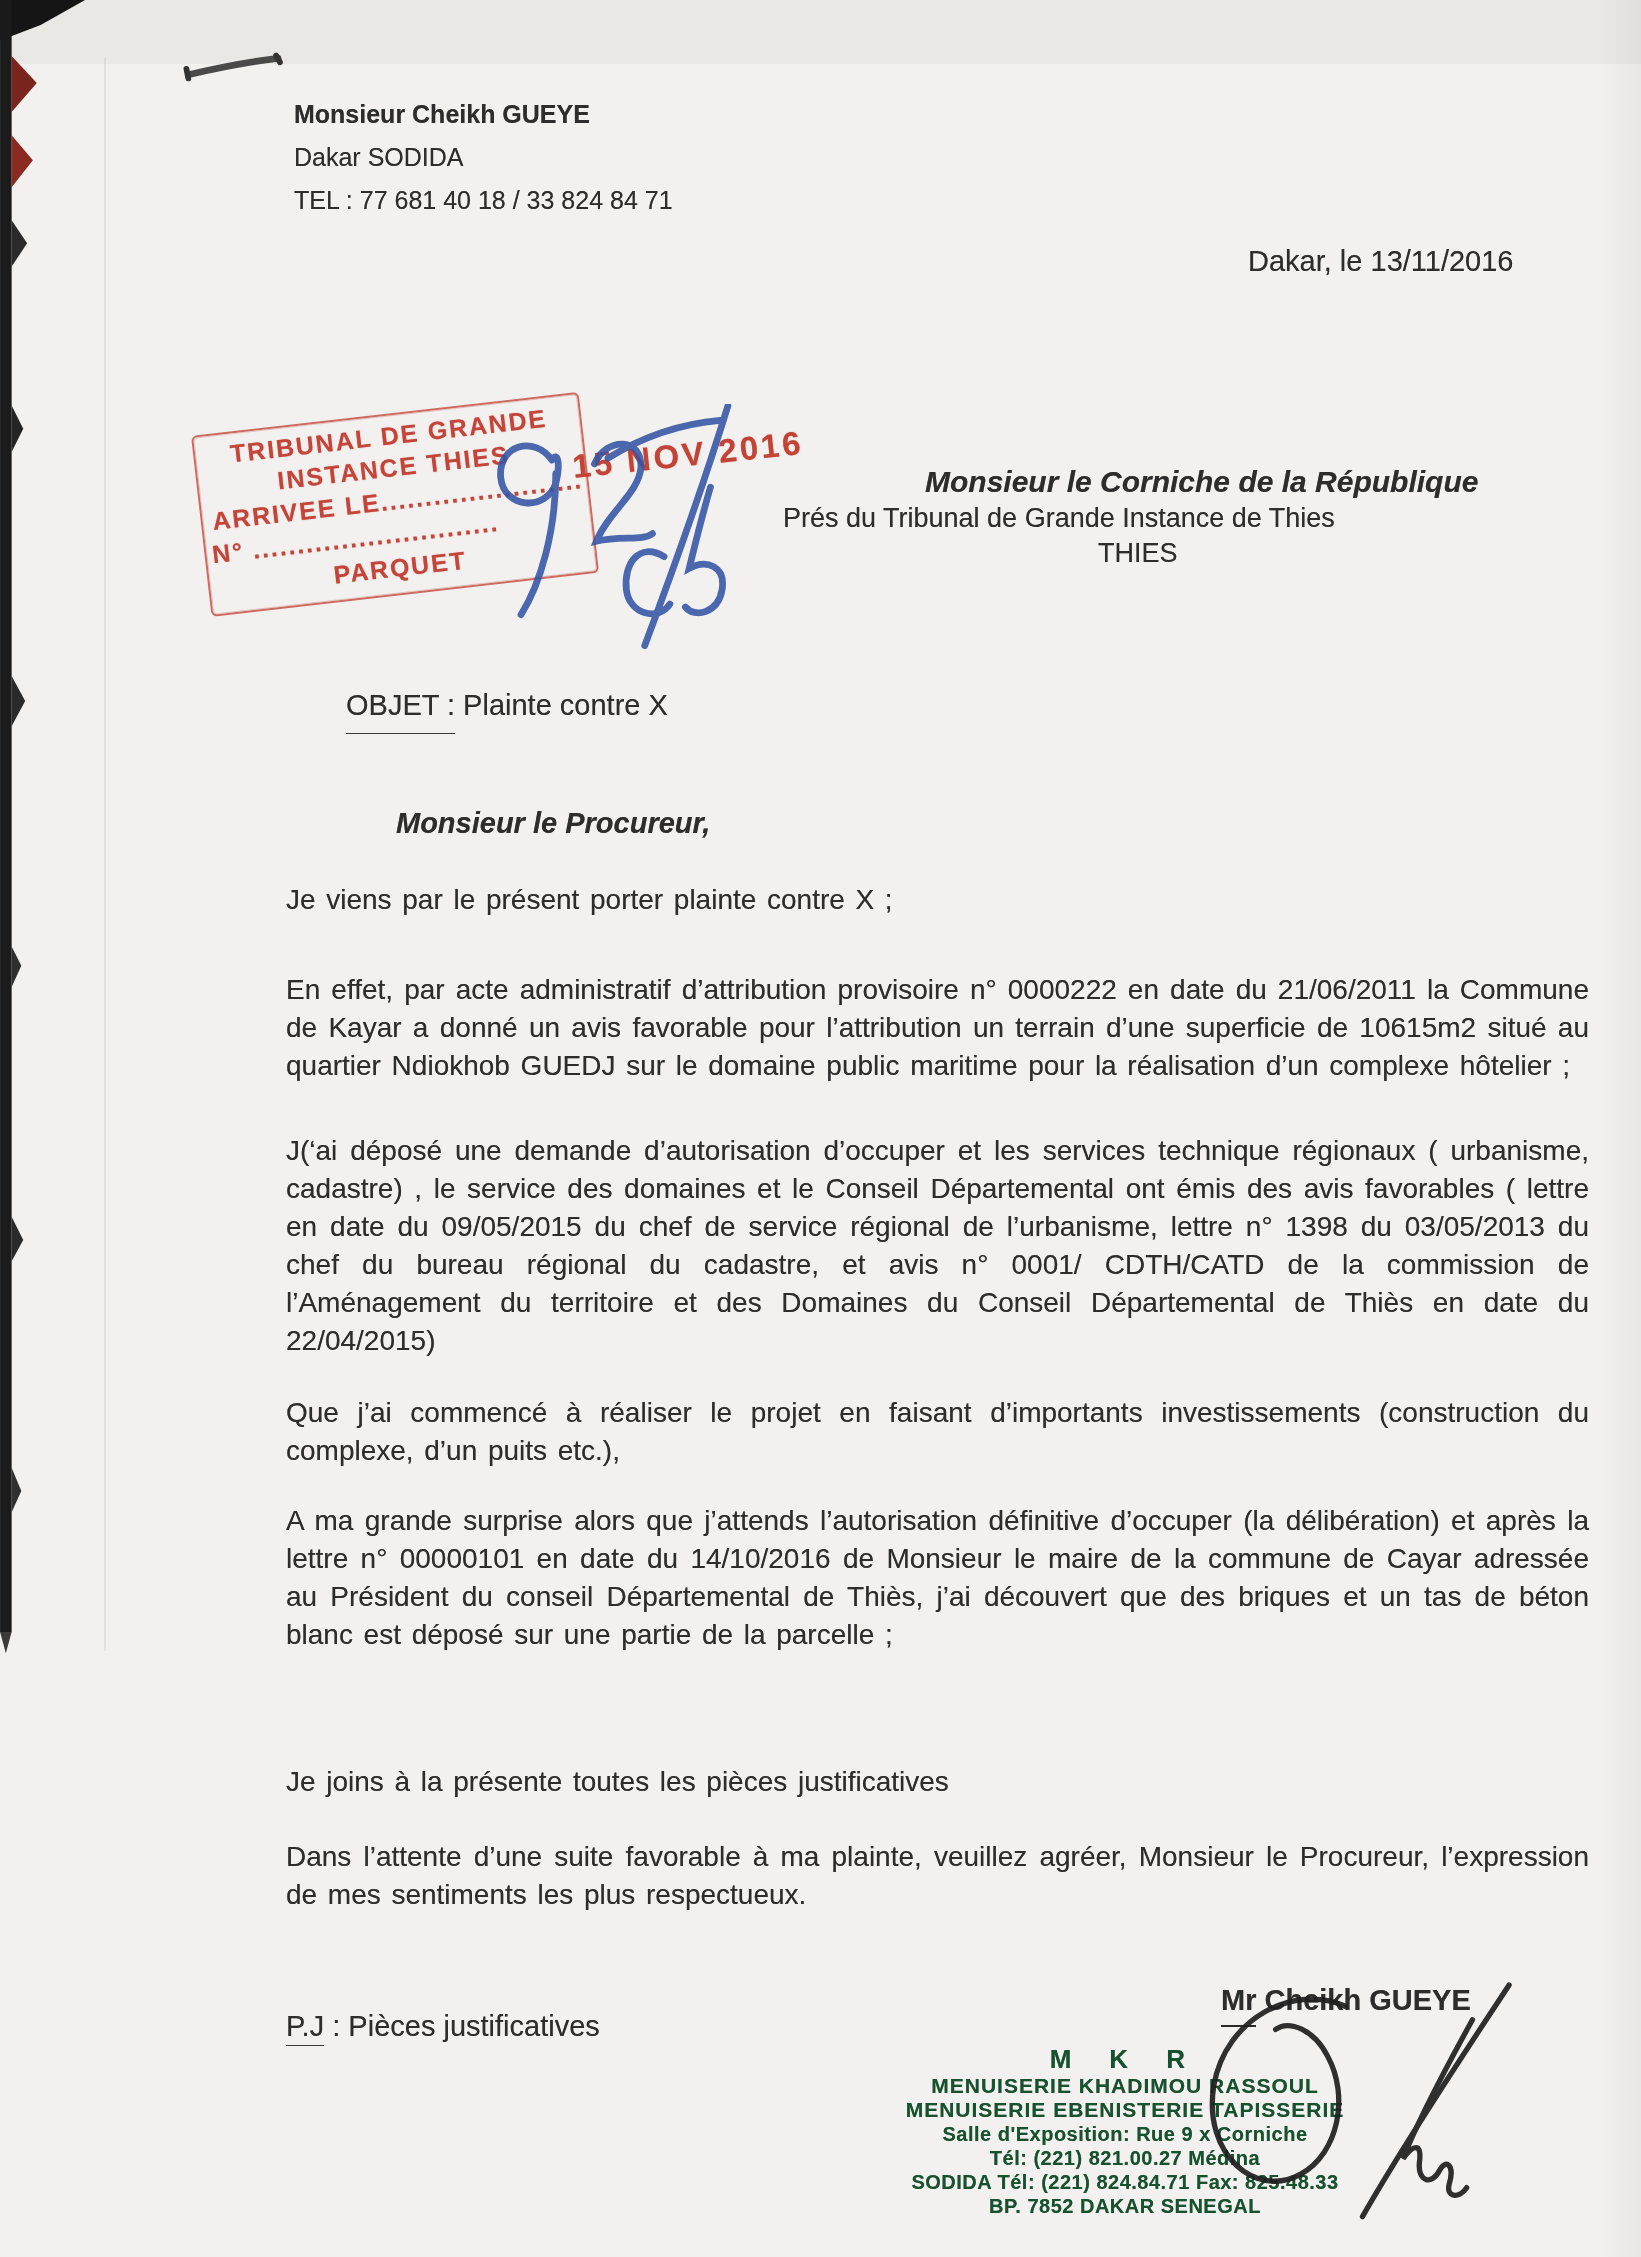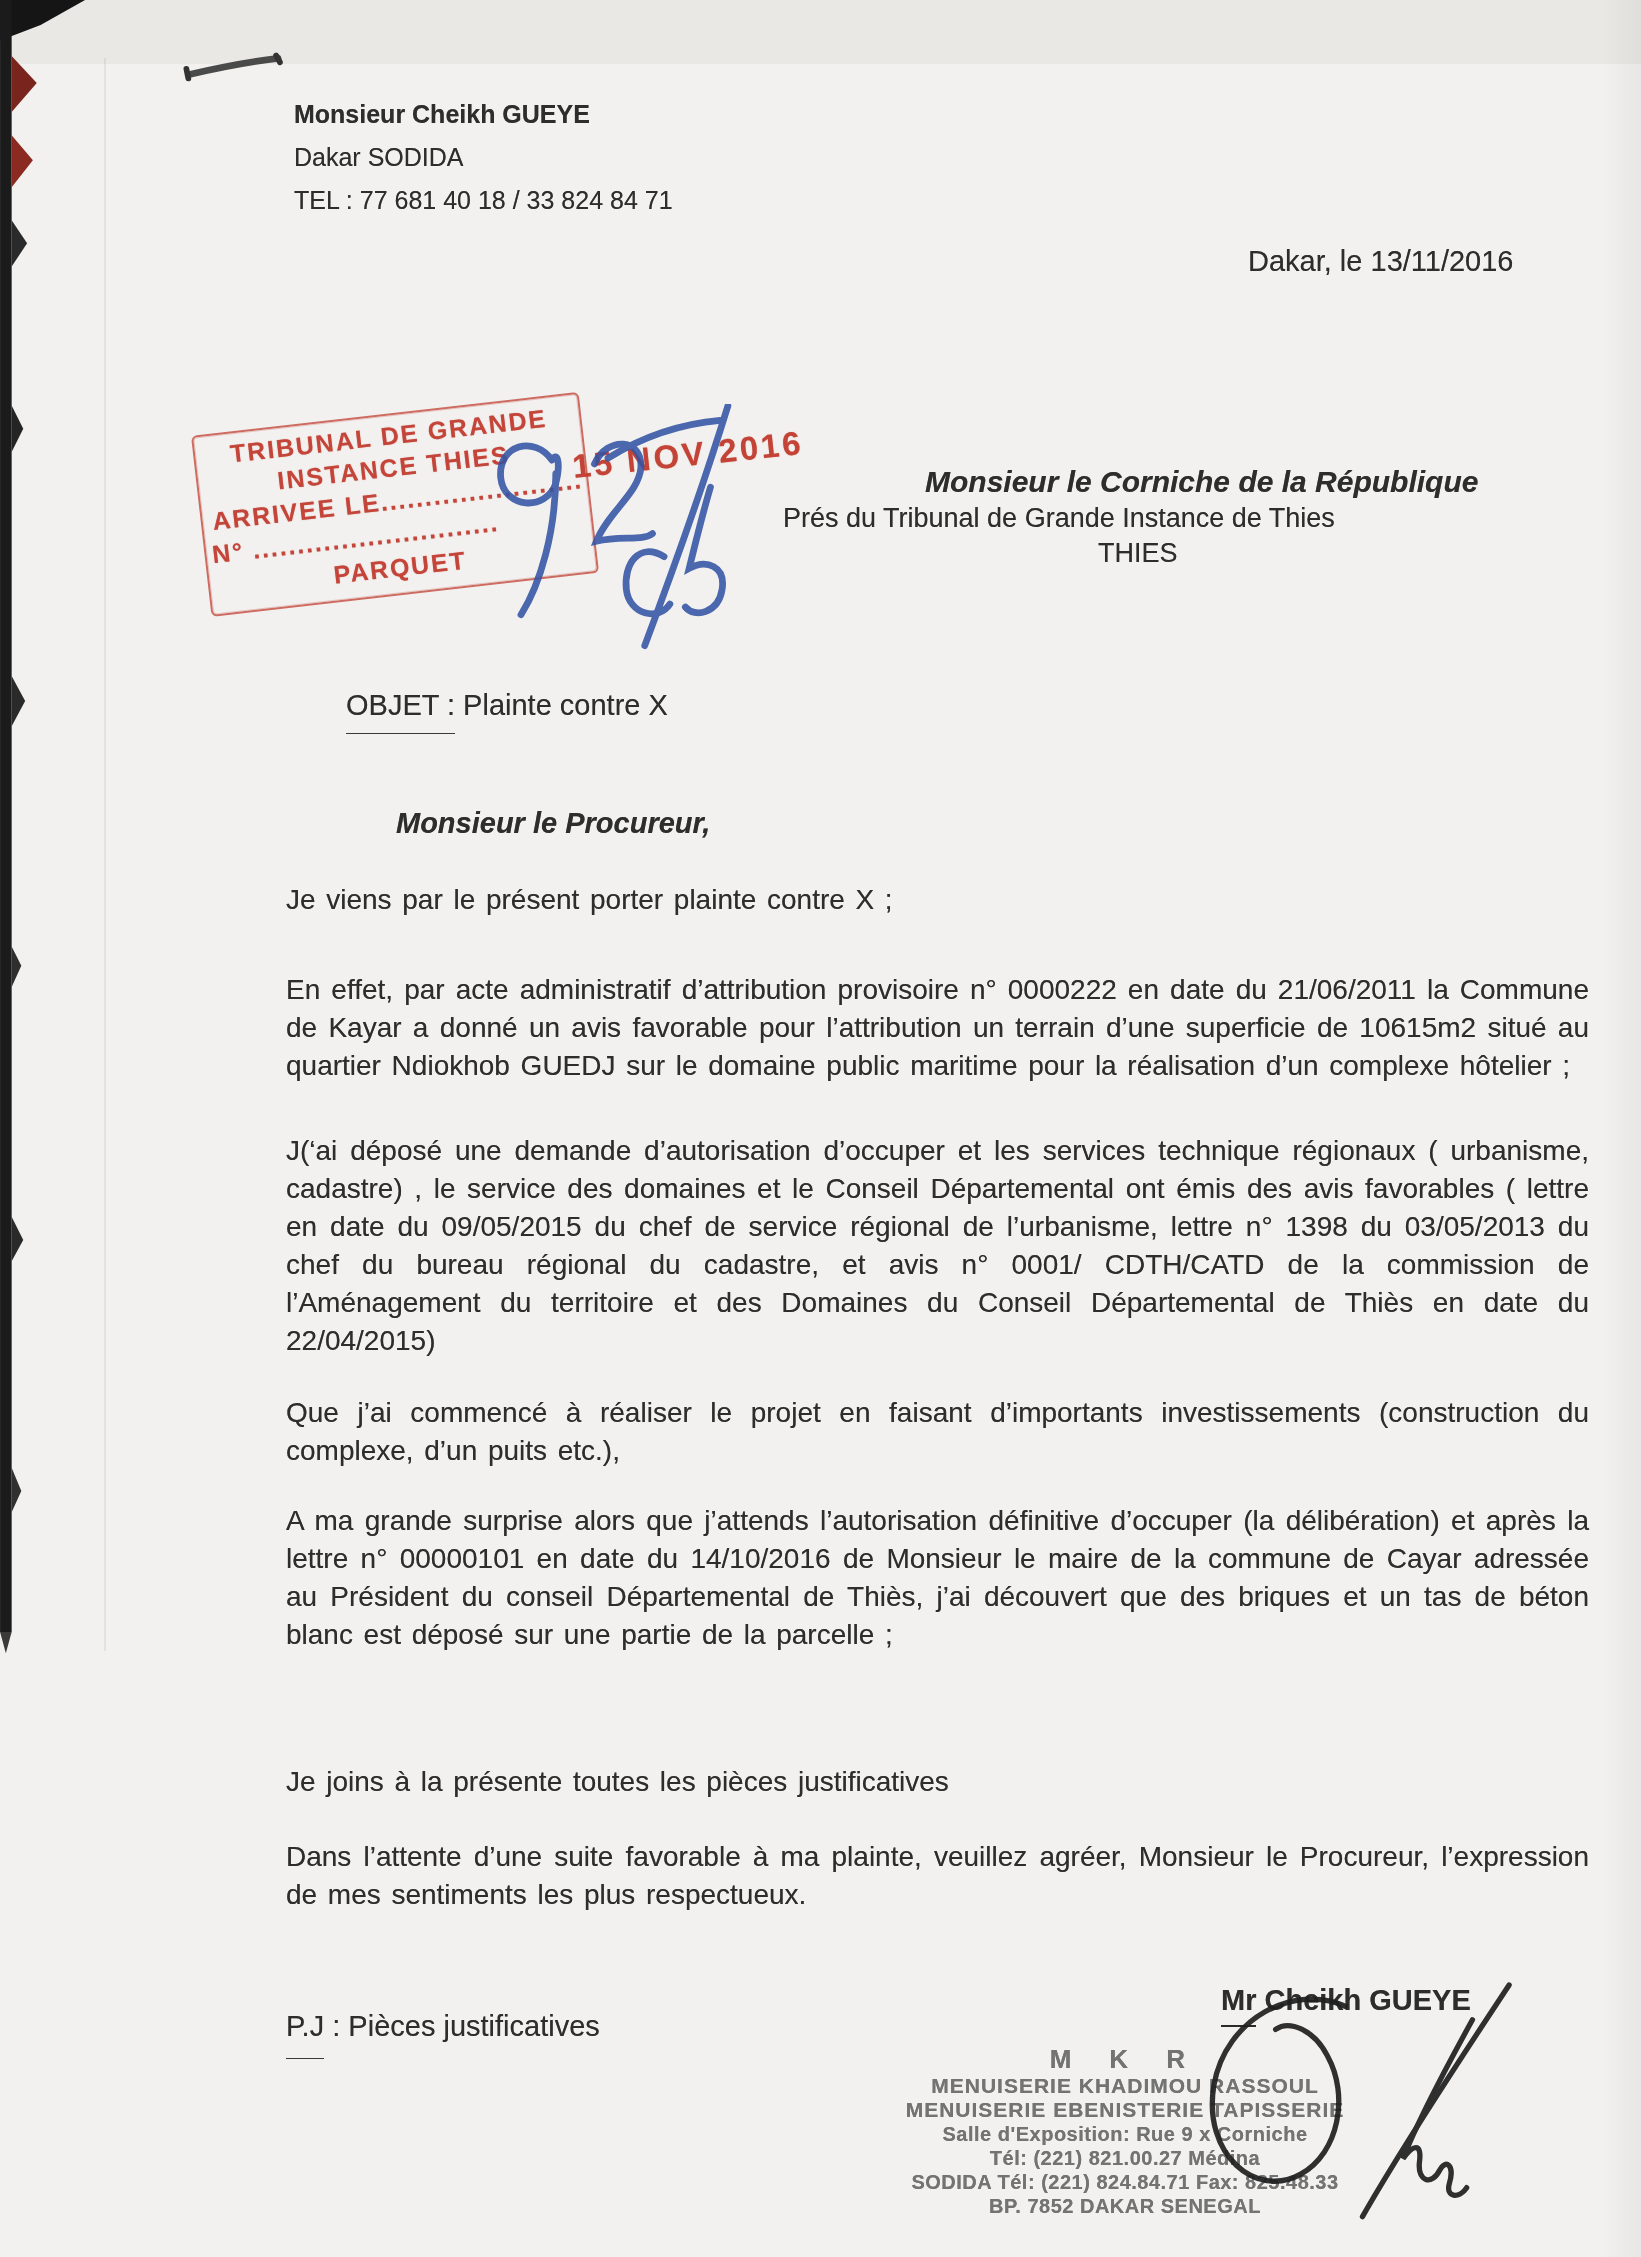--- a/index.html
+++ b/index.html
@@ -66,25 +66,25 @@
   .p3{top:1132px;}
   .p4{top:1394px;}
   .p5{top:1502px;}
   .p6{top:1763px;}
   .p7{top:1838px;}
   
   .signame{left:1221px;top:1984px;font-size:29px;font-weight:bold;}
   .signame .u{border-bottom:2.9px solid #2a2a2a;padding-bottom:9px;}
   
   .pj{left:286px;top:2010px;font-size:29px;}
-  .pj .u{border-bottom:1.9px solid #3a3a3a;padding-bottom:16px;}
+  .pj .u{border-bottom:1.9px solid #3a3a3a;padding-bottom:3px;}
   
   .cstamp{
     left:903px;top:2045px;width:444px;
-    text-align:center;color:#737373;
+    text-align:center;color:#14532d;
     font-weight:bold;
     text-shadow:0 0 0.6px rgba(63,63,63,0.6);
   }
   .cstamp .c1{font-size:26px;letter-spacing:15.4px;line-height:29px;}
   .cstamp .c2{font-size:21px;letter-spacing:1px;line-height:24px;}
   .cstamp .c3{font-size:20px;letter-spacing:0.5px;line-height:24px;}
 </style>
 </head>
 <body>
 

